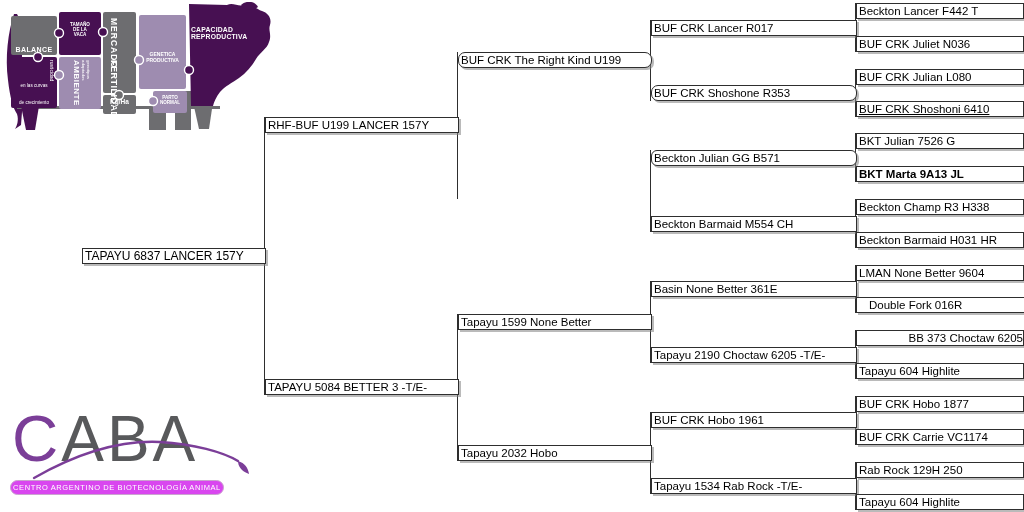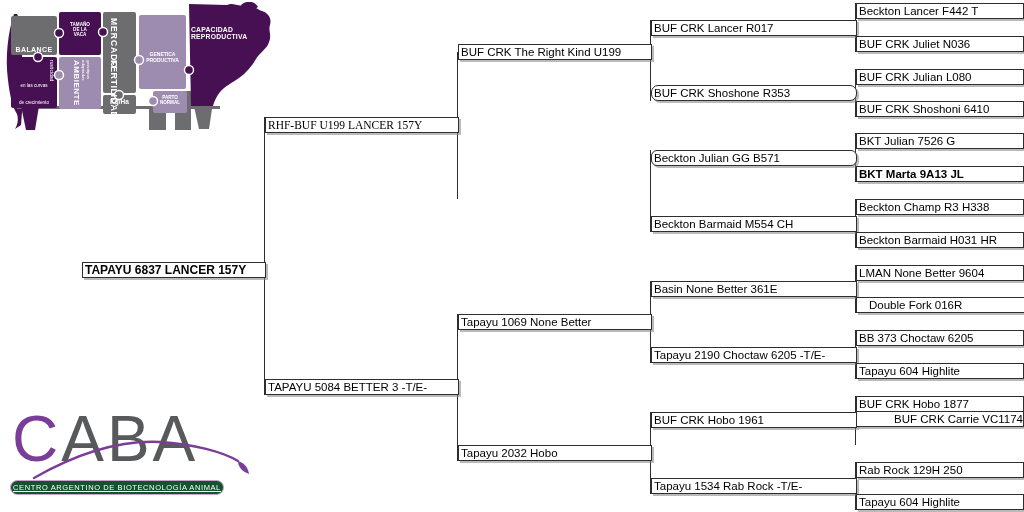--- a/index.html
+++ b/index.html
@@ -2,37 +2,37 @@
 <html><head>
 <meta charset="utf-8">
 <style>
   html,body{margin:0;padding:0;background:#fff;}
   #canvas{position:relative;width:1024px;height:512px;background:#fff;overflow:hidden;
           font-family:"Liberation Sans",sans-serif;}
   
   .node{position:absolute;height:14px;line-height:14px;background:#fff;
         border:1px solid #2e2e2e;box-shadow:2px 2px 0 rgba(130,130,130,.55);
         font-size:11.5px;color:#000;padding-left:2px;white-space:nowrap;overflow:hidden;}
-  .node.bold{font-weight:bold;font-size:12px;margin-top:14px;}
+  .node.bold{font-weight:normal;font-size:12px;}
   .vline{position:absolute;width:1px;background:#2e2e2e;}
   
   #bull-logo{position:absolute;left:5px;top:2px;width:268px;height:128px;}
   #bull-logo svg{position:absolute;left:0;top:0;}
   .bl{position:absolute;color:#fff;line-height:1.1;white-space:pre-line;}
   .vtext{writing-mode:vertical-rl;}
   .vtext span{display:block;}
   
   #caba-logo{position:absolute;left:10px;top:414px;width:242px;height:92px;}
   .caba-word{position:absolute;left:2px;top:-8px;font-size:64px;line-height:66px;
              letter-spacing:3px;color:#58595b;transform:scaleY(1.02);}
   .caba-word .c{color:#7b3e98;}
   .caba-swoosh{position:absolute;left:0;top:0;pointer-events:none;}
   .caba-banner{position:absolute;left:0px;top:66px;width:212px;height:13px;line-height:13px;
-               background:#14532d;border:1px solid #caa3cf;border-radius:8px;color:#fff;
-               font-size:7.5px;letter-spacing:.6px;text-align:center;white-space:nowrap;text-decoration:underline;}
+               background:#d946ef;border:1px solid #caa3cf;border-radius:8px;color:#fff;
+               font-size:7.5px;letter-spacing:.6px;text-align:center;white-space:nowrap;}
 </style>
 </head>
 <body>
 
 <div id="canvas">
 
   <div id="bull-logo">
     <svg width="268" height="128" viewBox="0 0 268 128">
 
       <path d="M9,12 C3,30 0,55 3,78 C5,96 8,106 12,112 C14,118 12,124 10,127 L16,123 L17,110 L17,30 C17,20 13,14 12,12 Z" fill="#471052"></path>
@@ -115,46 +115,46 @@
   <div class="vline" style="left:855px;top:69px;height:48px;"></div>
   <div class="vline" style="left:855px;top:133px;height:49px;"></div>
   <div class="vline" style="left:855px;top:199px;height:49px;"></div>
   <div class="vline" style="left:855px;top:265px;height:48px;"></div>
   <div class="vline" style="left:855px;top:330px;height:49px;"></div>
   <div class="vline" style="left:855px;top:396px;height:49px;"></div>
   <div class="vline" style="left:855px;top:462px;height:48px;"></div>
 
   <div class="node bold" style="left:82px;top:248px;width:180px;">TAPAYU 6837 LANCER 157Y</div>
 
-  <div class="node" style="left:265px;top:117px;width:190px;font-family:Liberation Serif, serif;">RHF-BUF U199 LANCER 157Y</div>
+  <div class="node" style="left:265px;top:117px;width:190px;">RHF-BUF U199 LANCER 157Y</div>
   <div class="node" style="left:265px;top:379px;width:190px;">TAPAYU 5084 BETTER 3 -T/E-</div>
 
-  <div class="node" style="left:458px;top:44px;width:190px;">BUF CRK The Right Kind U199</div>
-  <div class="node" style="left:458px;top:314px;width:190px;">Tapayu 1069 None Better</div>
+  <div class="node" style="left:458px;top:52px;width:190px;border-radius:7px;">BUF CRK The Right Kind U199</div>
+  <div class="node" style="left:458px;top:314px;width:190px;">Tapayu 1599 None Better</div>
   <div class="node" style="left:458px;top:445px;width:190px;">Tapayu 2032 Hobo</div>
 
   <div class="node" style="left:651px;top:20px;width:202px;">BUF CRK Lancer R017</div>
   <div class="node" style="left:651px;top:85px;width:202px;border-radius:7px;">BUF CRK Shoshone R353</div>
   <div class="node" style="left:651px;top:150px;width:202px;border-radius:6px;">Beckton Julian GG B571</div>
   <div class="node" style="left:651px;top:216px;width:202px;">Beckton Barmaid M554 CH</div>
   <div class="node" style="left:651px;top:281px;width:202px;">Basin None Better 361E</div>
   <div class="node" style="left:651px;top:347px;width:202px;">Tapayu 2190 Choctaw 6205 -T/E-</div>
   <div class="node" style="left:651px;top:412px;width:202px;">BUF CRK Hobo 1961</div>
   <div class="node" style="left:651px;top:478px;width:202px;">Tapayu 1534 Rab Rock -T/E-</div>
 
   <div class="node" style="left:856px;top:3px;width:164px;">Beckton Lancer F442 T</div>
   <div class="node" style="left:856px;top:36px;width:164px;">BUF CRK Juliet N036</div>
   <div class="node" style="left:856px;top:69px;width:164px;">BUF CRK Julian L080</div>
-  <div class="node" style="left:856px;top:101px;width:164px;">BUF CRK Shoshoni 6410</div>
+  <div class="node" style="left:856px;top:101px;width:164px;text-decoration:underline;">BUF CRK Shoshoni 6410</div>
   <div class="node" style="left:856px;top:133px;width:164px;">BKT Julian 7526 G</div>
   <div class="node" style="left:856px;top:166px;width:164px;font-weight:bold;">BKT Marta 9A13 JL</div>
   <div class="node" style="left:856px;top:199px;width:164px;">Beckton Champ R3 H338</div>
   <div class="node" style="left:856px;top:232px;width:164px;">Beckton Barmaid H031 HR</div>
   <div class="node" style="left:856px;top:265px;width:164px;">LMAN None Better 9604</div>
   <div class="node" style="left:856px;top:297px;width:164px;padding-left:12px;">Double Fork 016R</div>
-  <div class="node" style="left:856px;top:330px;width:164px;">BB 373 Choctaw 6205</div>
+  <div class="node" style="left:856px;top:330px;width:164px;text-align:right;">BB 373 Choctaw 6205</div>
   <div class="node" style="left:856px;top:363px;width:164px;">Tapayu 604 Highlite</div>
   <div class="node" style="left:856px;top:396px;width:164px;">BUF CRK Hobo 1877</div>
-  <div class="node" style="left:856px;top:411px;width:164px;text-align:right;">BUF CRK Carrie VC1174</div>
+  <div class="node" style="left:856px;top:429px;width:164px;">BUF CRK Carrie VC1174</div>
   <div class="node" style="left:856px;top:462px;width:164px;">Rab Rock 129H 250</div>
   <div class="node" style="left:856px;top:494px;width:164px;">Tapayu 604 Highlite</div>
 
 </div>
 
 </body></html>

